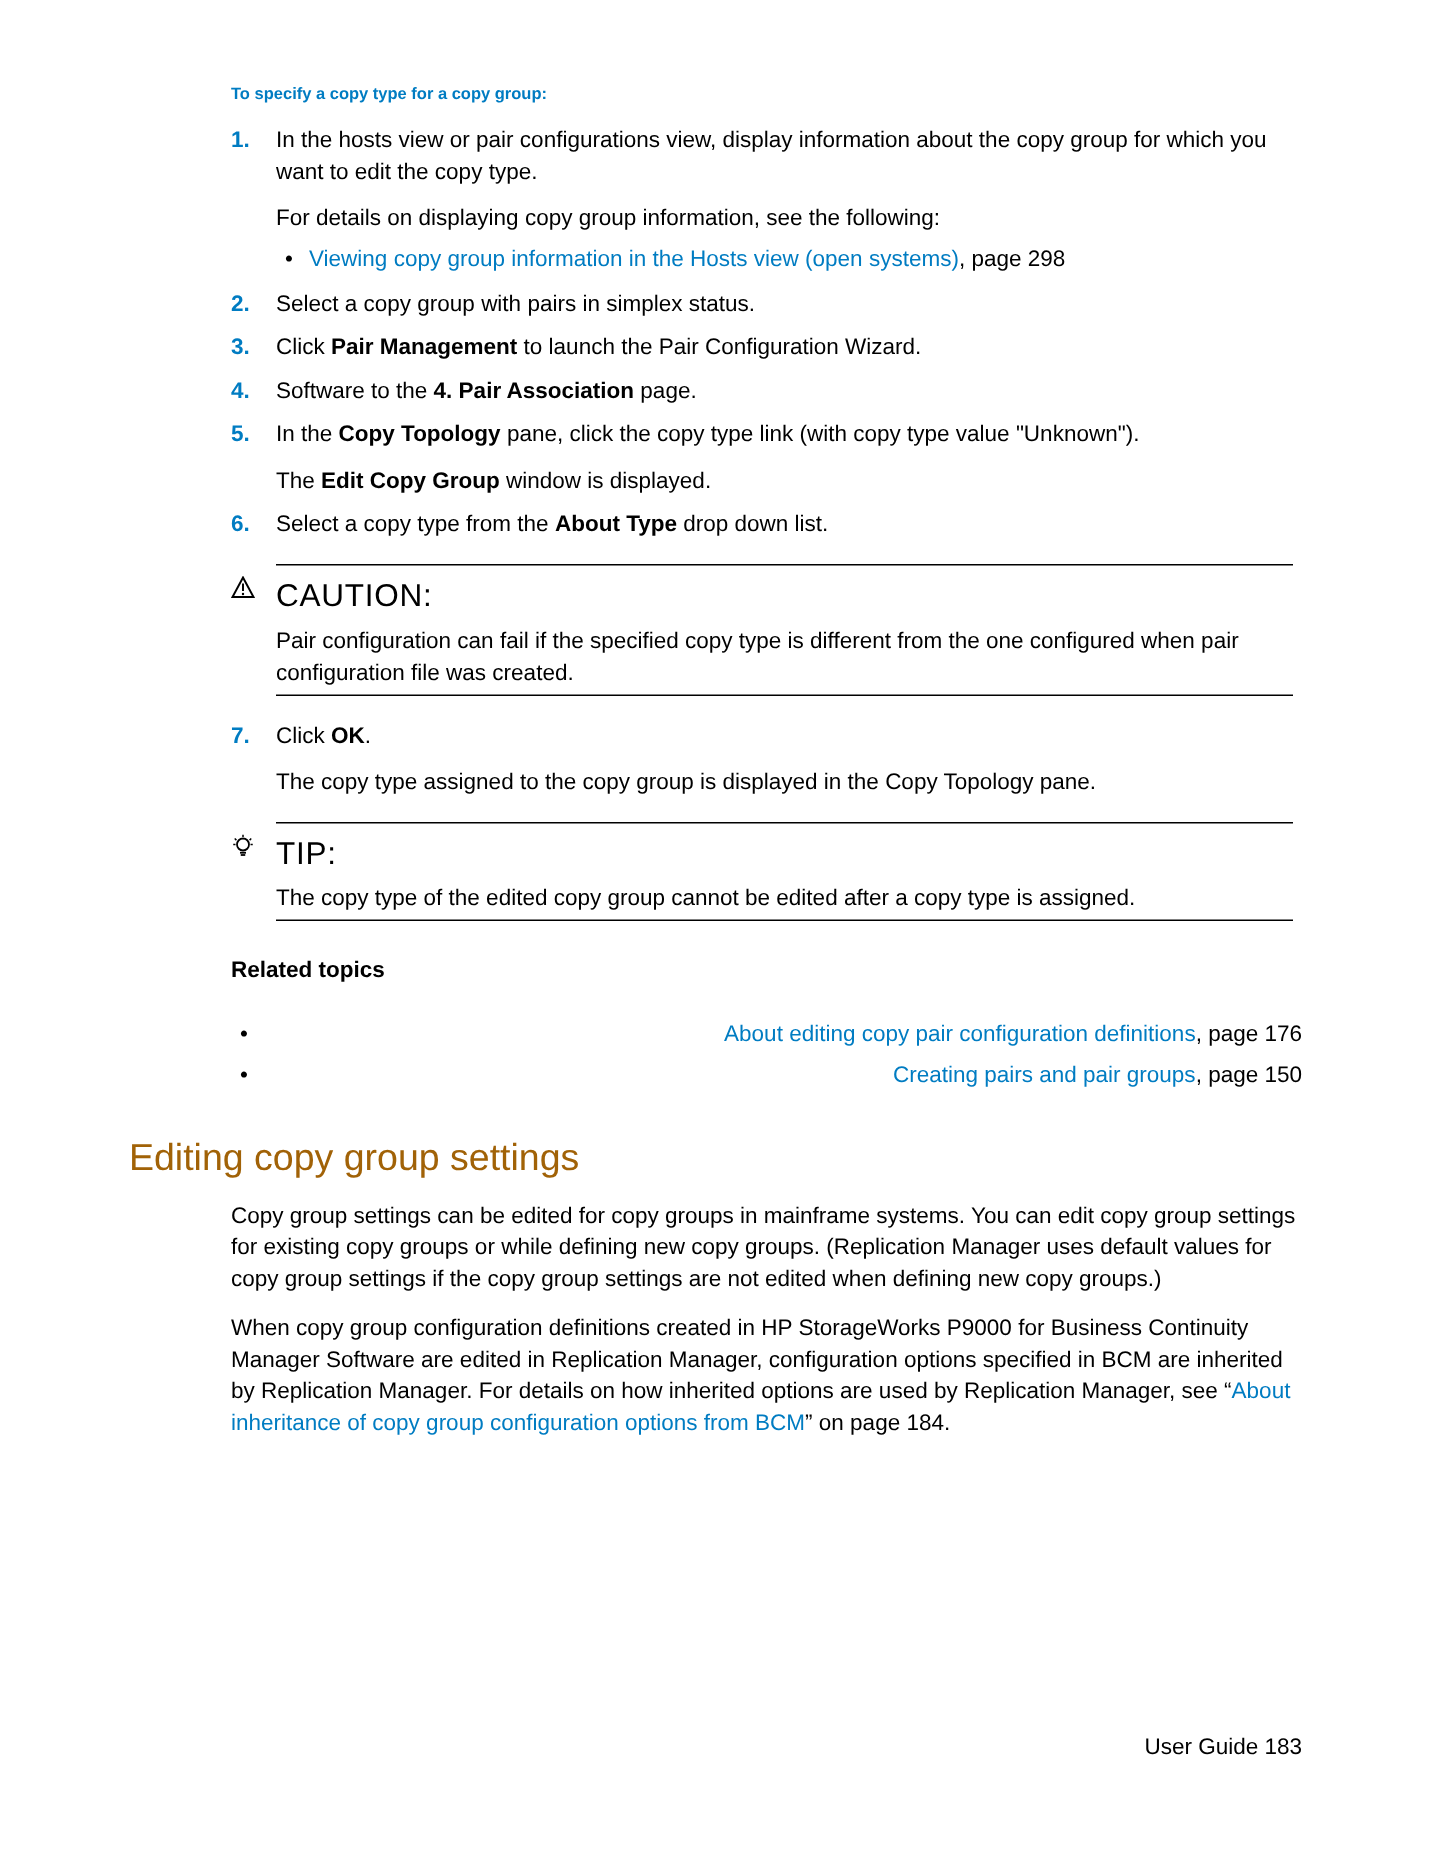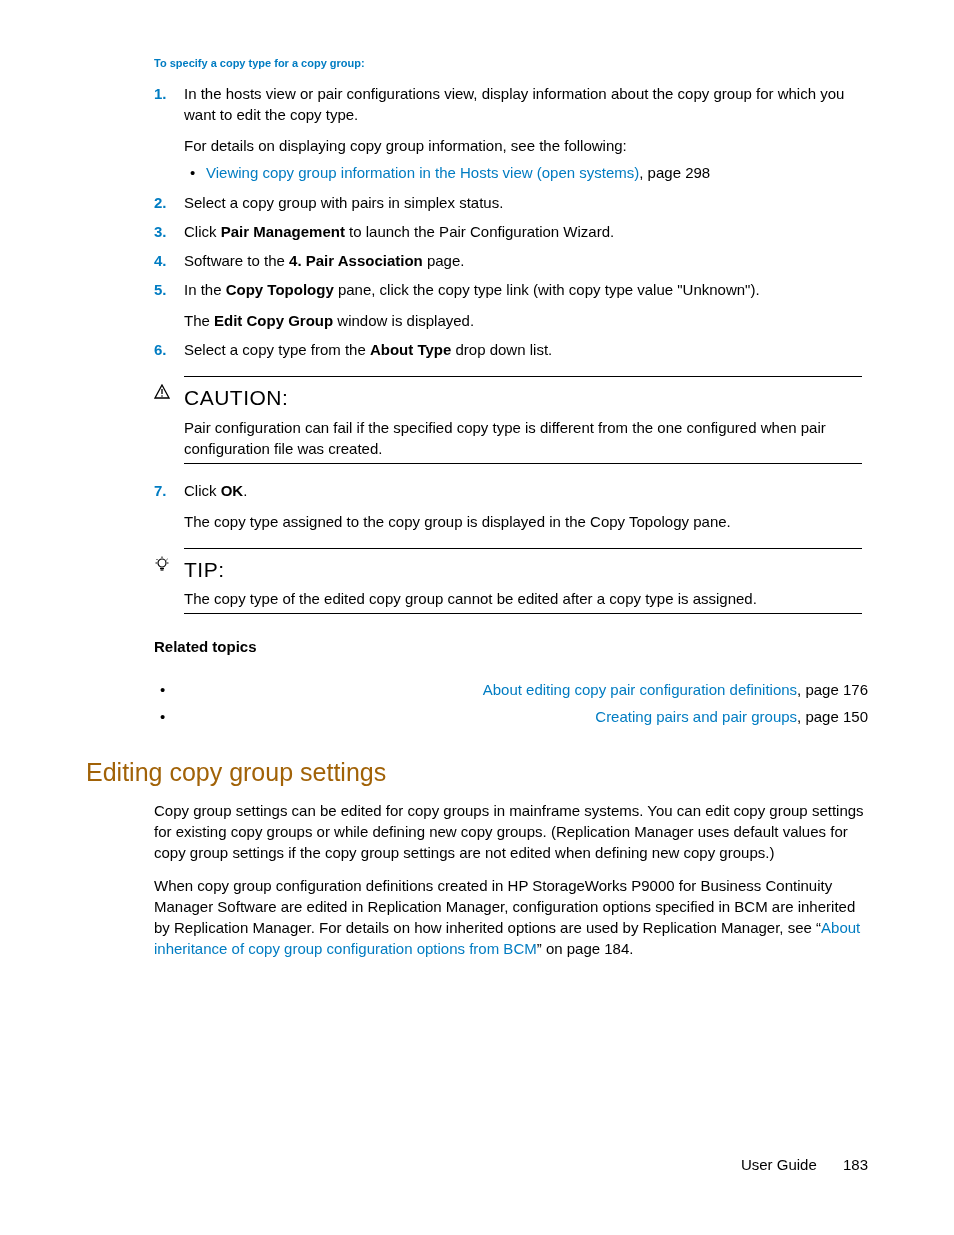--- a/index.html
+++ b/index.html
@@ -124,21 +124,21 @@
   }
   p.body {
     margin: 0 0 12px 68px;
   }
   .footer {
     position: absolute;
     bottom: 60px;
     right: 86px;
     font-size: 15px;
   }
-  .footer .pnum { margin-left: 22px; }
+  .footer .pnum { }
   b { font-weight: bold; }
 </style>
 </head>
 <body>
 
 <div class="page">
 
   <div class="proc-heading">To specify a copy type for a copy group:</div>
 
   <ol class="steps">

